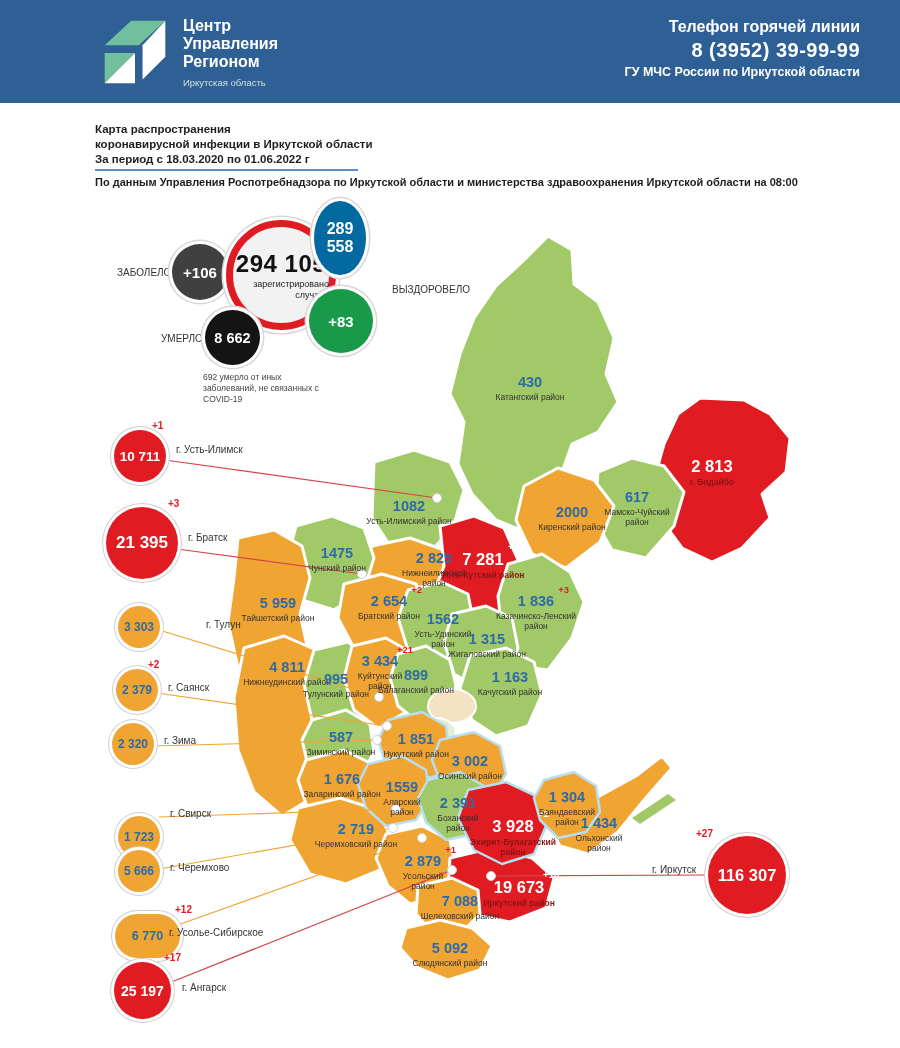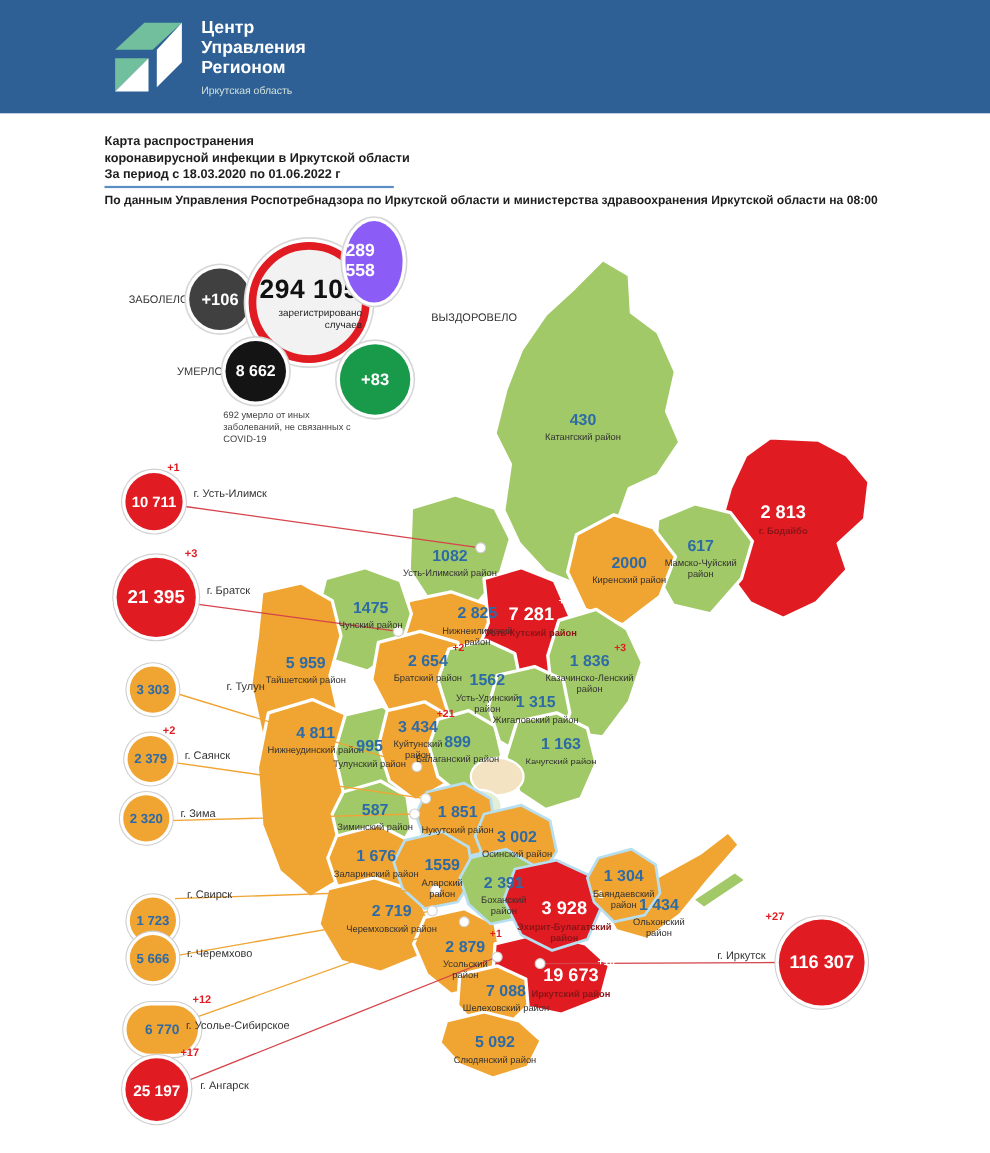--- a/index.html
+++ b/index.html
@@ -59,39 +59,44 @@
       <polygon points="70,6 70,44 46,68 46,32" fill="#ffffff"></polygon>
       <polygon points="6,40 38,40 6,72" fill="#72bf9d"></polygon>
       <polygon points="38,40 38,72 6,72" fill="#ffffff"></polygon>
     </svg>
     <div class="logo-text">
       <div class="logo-title">Центр
 Управления
 Регионом</div>
       <div class="logo-sub">Иркутская область</div>
     </div>
+    <div class="hotline">
+      <div class="hotline-label">Телефон горячей линии</div>
+      <div class="hotline-number">8 (3952) 39-99-99</div>
+      <div class="hotline-org">ГУ МЧС России по Иркутской области</div>
+    </div>
   </div>
 
   <div class="map-title">Карта распространения
 коронавирусной инфекции в Иркутской области
 За период с 18.03.2020 по 01.06.2022 г</div>
   <div class="title-rule"></div>
   <div class="source-line">По данным Управления Роспотребнадзора по Иркутской области и министерства здравоохранения Иркутской области на 08:00</div>
 
   <div class="stat-label" style="left:117px;top:267px;">ЗАБОЛЕЛО</div>
   <div class="circle" style="left:172px;top:244px;width:56px;height:56px;background:#404040;color:#fff;font-size:15px;">+106</div>
 
   <div class="circle big-circle">
     <div class="big-value">294 105</div>
     <div class="big-label">зарегистрировано случаев</div>
   </div>
 
-  <div class="circle" style="left:314px;top:201px;width:52px;height:74px;background:#8b5cf6;color:#fff;font-size:16px;">289 558</div>
+  <div class="circle" style="left:314px;top:201px;width:52px;height:74px;background:#0369a1;color:#fff;font-size:16px;text-align:center;">289 558</div>
   <div class="stat-label" style="left:368px;top:284px;padding-left:24px;">ВЫЗДОРОВЕЛО</div>
-  <div class="circle" style="left:309px;top:289px;width:64px;height:64px;background:#189a4a;color:#fff;font-size:15px;margin-top:24px;">+83</div>
+  <div class="circle" style="left:309px;top:289px;width:64px;height:64px;background:#189a4a;color:#fff;font-size:15px;">+83</div>
 
   <div class="stat-label" style="left:161px;top:333px;">УМЕРЛО</div>
   <div class="circle" style="left:205px;top:310px;width:55px;height:55px;background:#141414;color:#fff;font-size:14.5px;">8 662</div>
   <div class="stat-note">692 умерло от иных заболеваний, не связанных с COVID-19</div>
 
   <svg class="map-svg" width="900" height="1048" viewBox="0 0 900 1048">
     <g stroke="#ffffff" stroke-width="3" stroke-linejoin="round">
       <polygon fill="#a2c968" points="548,236 572,250 574,284 598,302 614,338 606,374 618,402 598,432 572,444 562,472 546,494 554,518 526,532 496,520 472,494 458,464 464,422 450,394 460,354 474,318 496,286 522,262"></polygon>
       <polygon fill="#e11b22" points="700,398 744,400 770,414 790,438 786,472 762,494 770,518 742,548 712,562 682,548 660,518 654,480 664,444 678,414"></polygon>
       <polygon fill="#a2c968" points="598,472 632,458 664,466 684,492 674,526 646,558 612,550 594,518"></polygon>

